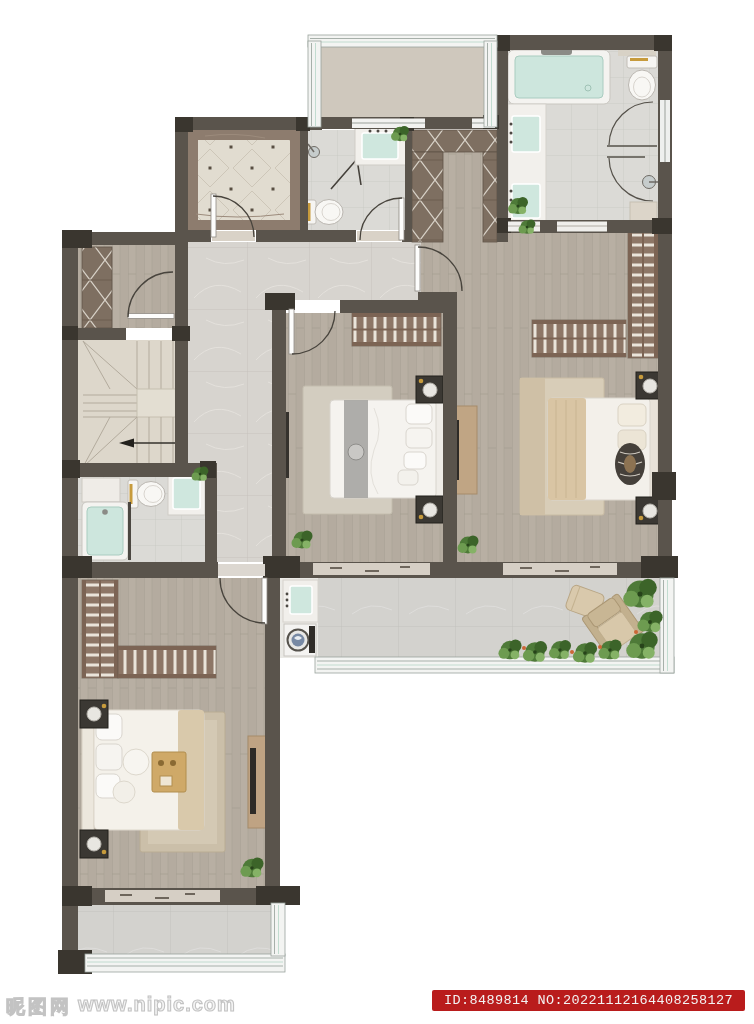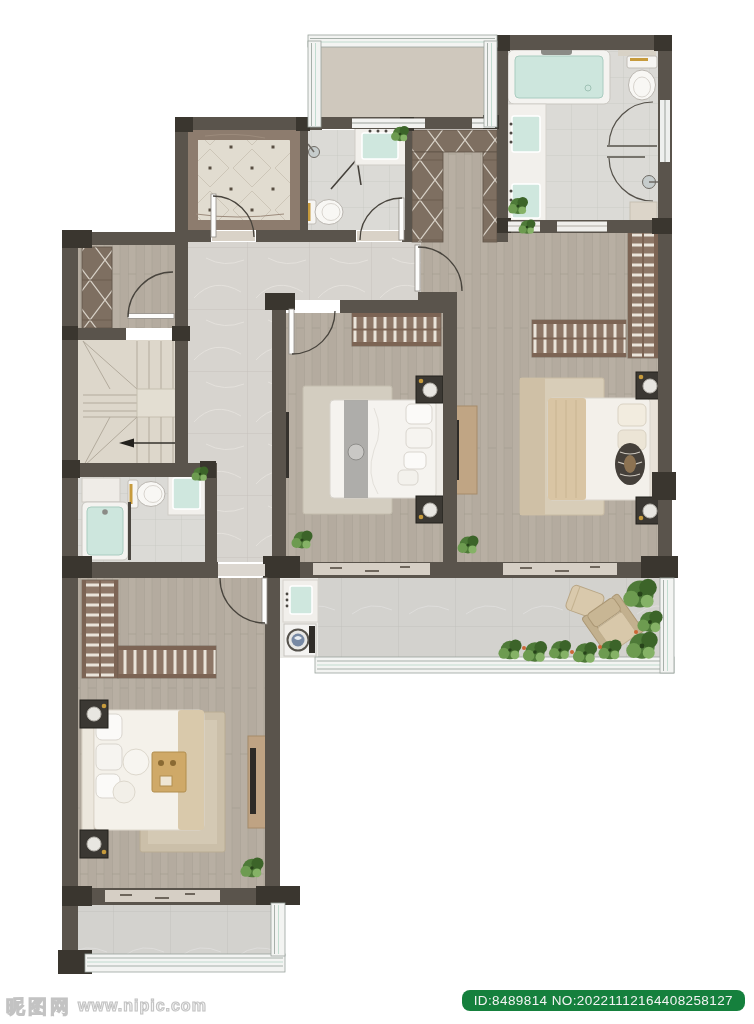--- a/index.html
+++ b/index.html
@@ -2,24 +2,24 @@
 <html><head>
 <meta charset="utf-8">
 <style>
   html,body{margin:0;padding:0;}
   body{width:754px;height:1024px;position:relative;background:#ffffff;overflow:hidden;
        font-family:"Liberation Sans", sans-serif;}
   #stage{position:absolute;inset:0;}
   .wm{position:absolute;left:6px;bottom:4px;white-space:nowrap;
       color:#f4f4f4;-webkit-text-stroke:1.1px #c3c3c3;font-weight:bold;}
   .wm .cn{font-size:19px;letter-spacing:3px;vertical-align:-2px;}
-  .wm .url{font-size:16px;letter-spacing:1px;margin-left:6px;}
+  .wm .url{font-size:20px;letter-spacing:1px;margin-left:6px;}
   .idbadge{position:absolute;right:9px;bottom:13px;height:21px;line-height:21px;
-      background:#15803d;color:#f3f3f3;font-size:13.5px;padding:0 12px;
-      letter-spacing:.4px;border-radius:8px;}
+      background:#b91c1c;color:#f3f3f3;font-size:13.5px;padding:0 12px;
+      letter-spacing:.4px;border-radius:2px;font-family:Liberation Mono, monospace;}
 </style>
 </head>
 <body>
 
 <div id="stage">
 <svg width="754" height="1024" viewBox="0 0 754 1024" xmlns="http://www.w3.org/2000/svg">
   <defs>
     <pattern id="wood" width="16" height="120" patternUnits="userSpaceOnUse">
       <rect width="16" height="120" fill="#b8afa3"></rect>
       <rect x="8" width="8" height="120" fill="#b1a89b" opacity=".55"></rect>

